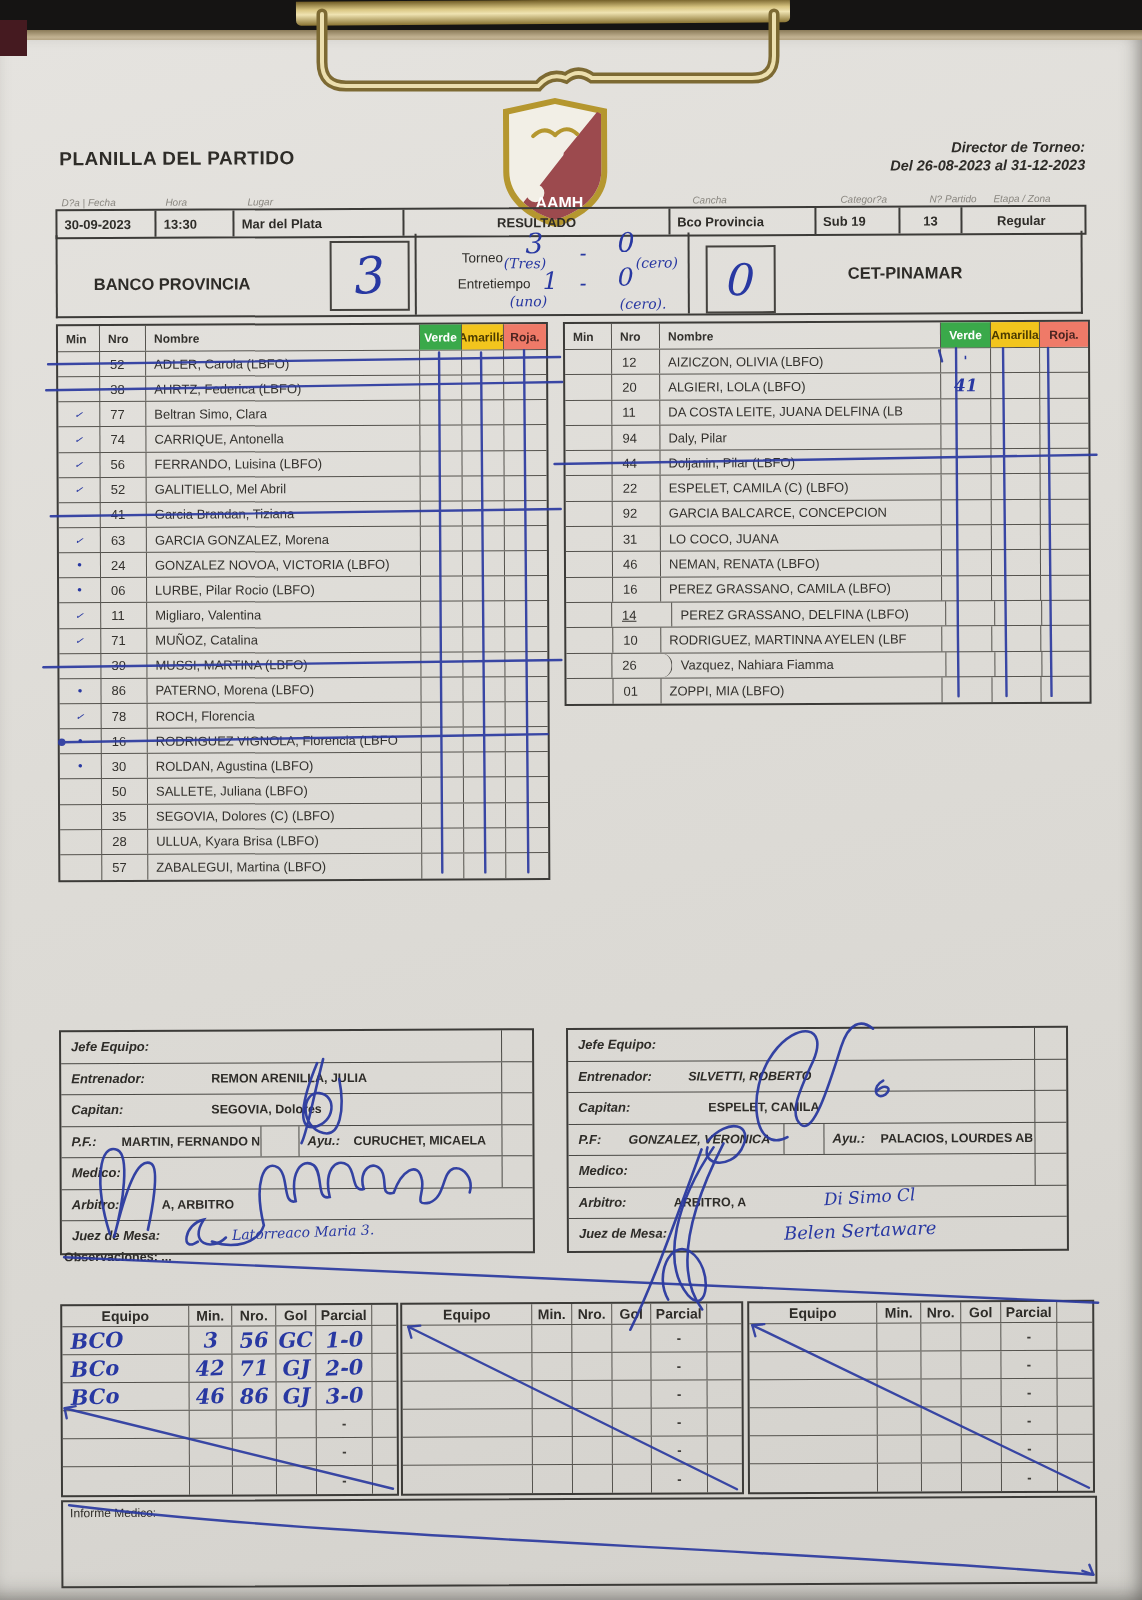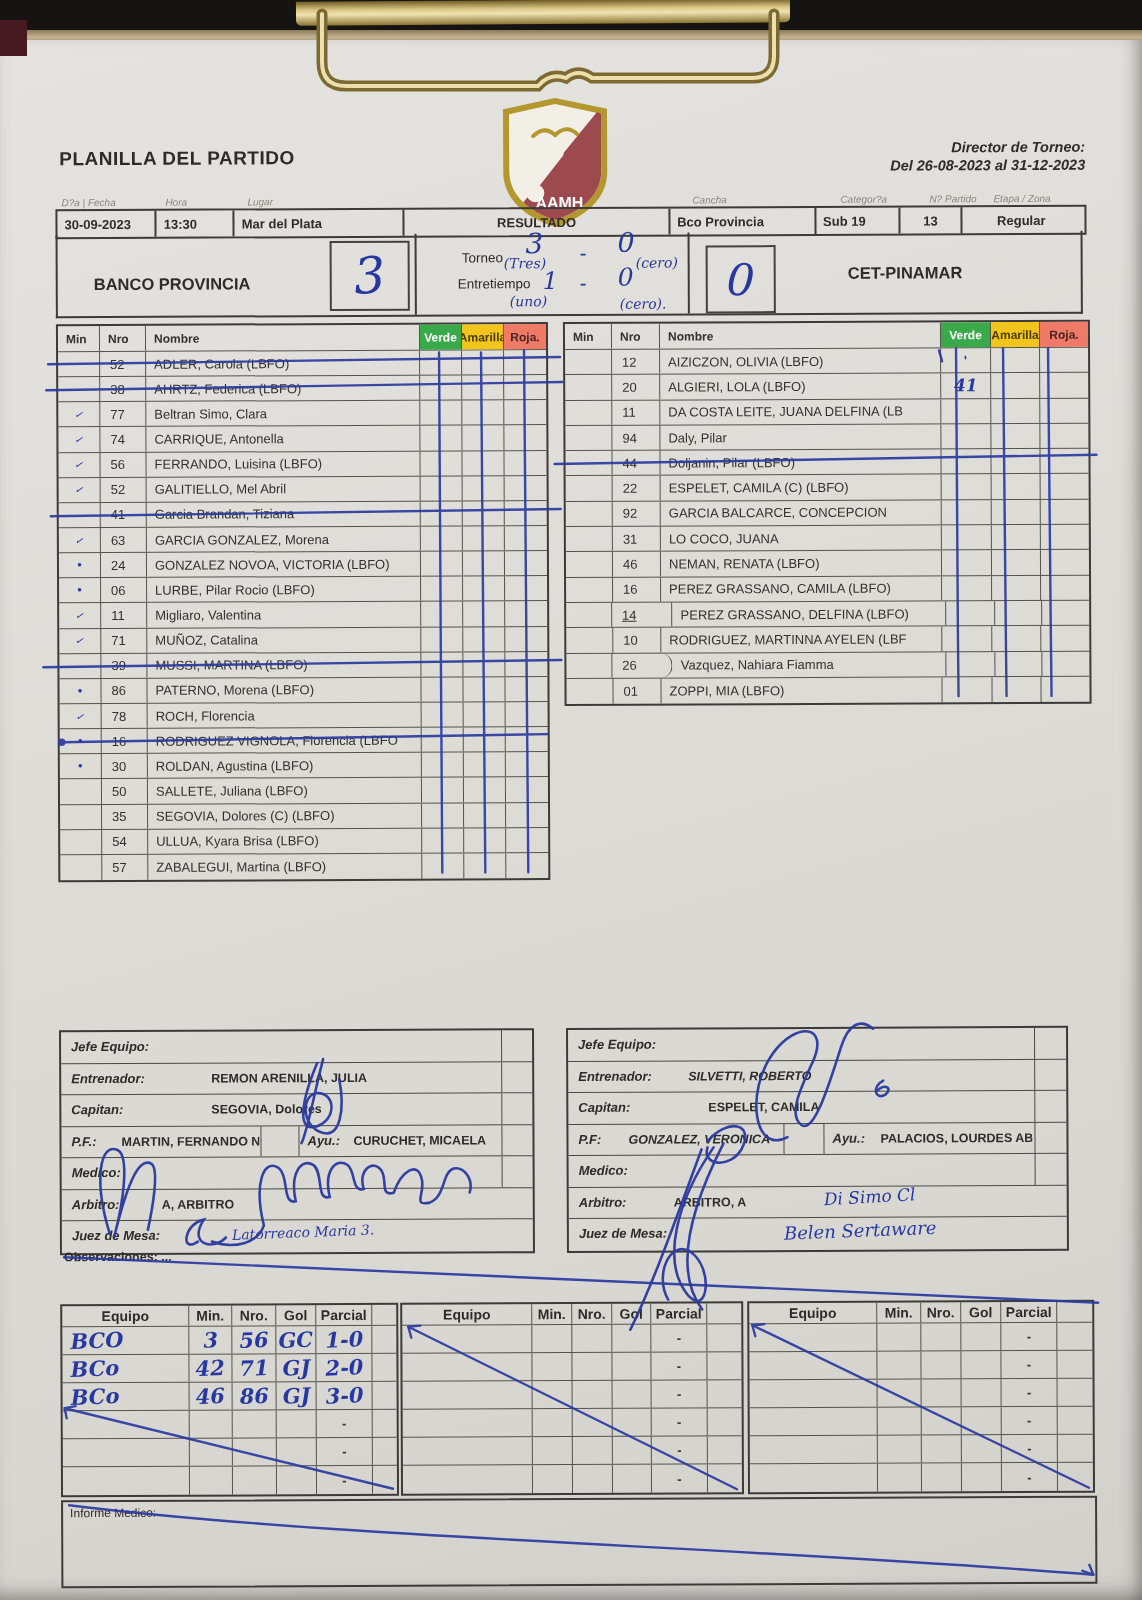--- a/index.html
+++ b/index.html
@@ -318,21 +318,21 @@
         <div class="p-row" style="height: 25.15px;">
           <div class="p-cell" style="width: 42px; justify-content: center;"></div>
           <div class="p-cell nro-cell" style="width: 46px;">35</div>
           <div class="p-cell name-cell" style="width: 274px;">SEGOVIA, Dolores (C) (LBFO)</div>
           <div class="p-cell" style="width: 42px; justify-content: center;"></div>
           <div class="p-cell" style="width: 42px;"></div>
           <div class="p-cell" style="width: 42px;"></div>
         </div>
         <div class="p-row" style="height: 25.15px;">
           <div class="p-cell" style="width: 42px; justify-content: center;"></div>
-          <div class="p-cell nro-cell" style="width: 46px;">54</div>
+          <div class="p-cell nro-cell" style="width: 46px;">28</div>
           <div class="p-cell name-cell" style="width: 274px;">ULLUA, Kyara Brisa (LBFO)</div>
           <div class="p-cell" style="width: 42px; justify-content: center;"></div>
           <div class="p-cell" style="width: 42px;"></div>
           <div class="p-cell" style="width: 42px;"></div>
         </div>
         <div class="p-row" style="height: 25.15px;">
           <div class="p-cell" style="width: 42px; justify-content: center;"></div>
           <div class="p-cell nro-cell" style="width: 46px;">57</div>
           <div class="p-cell name-cell" style="width: 274px;">ZABALEGUI, Martina (LBFO)</div>
           <div class="p-cell" style="width: 42px; justify-content: center;"></div>

